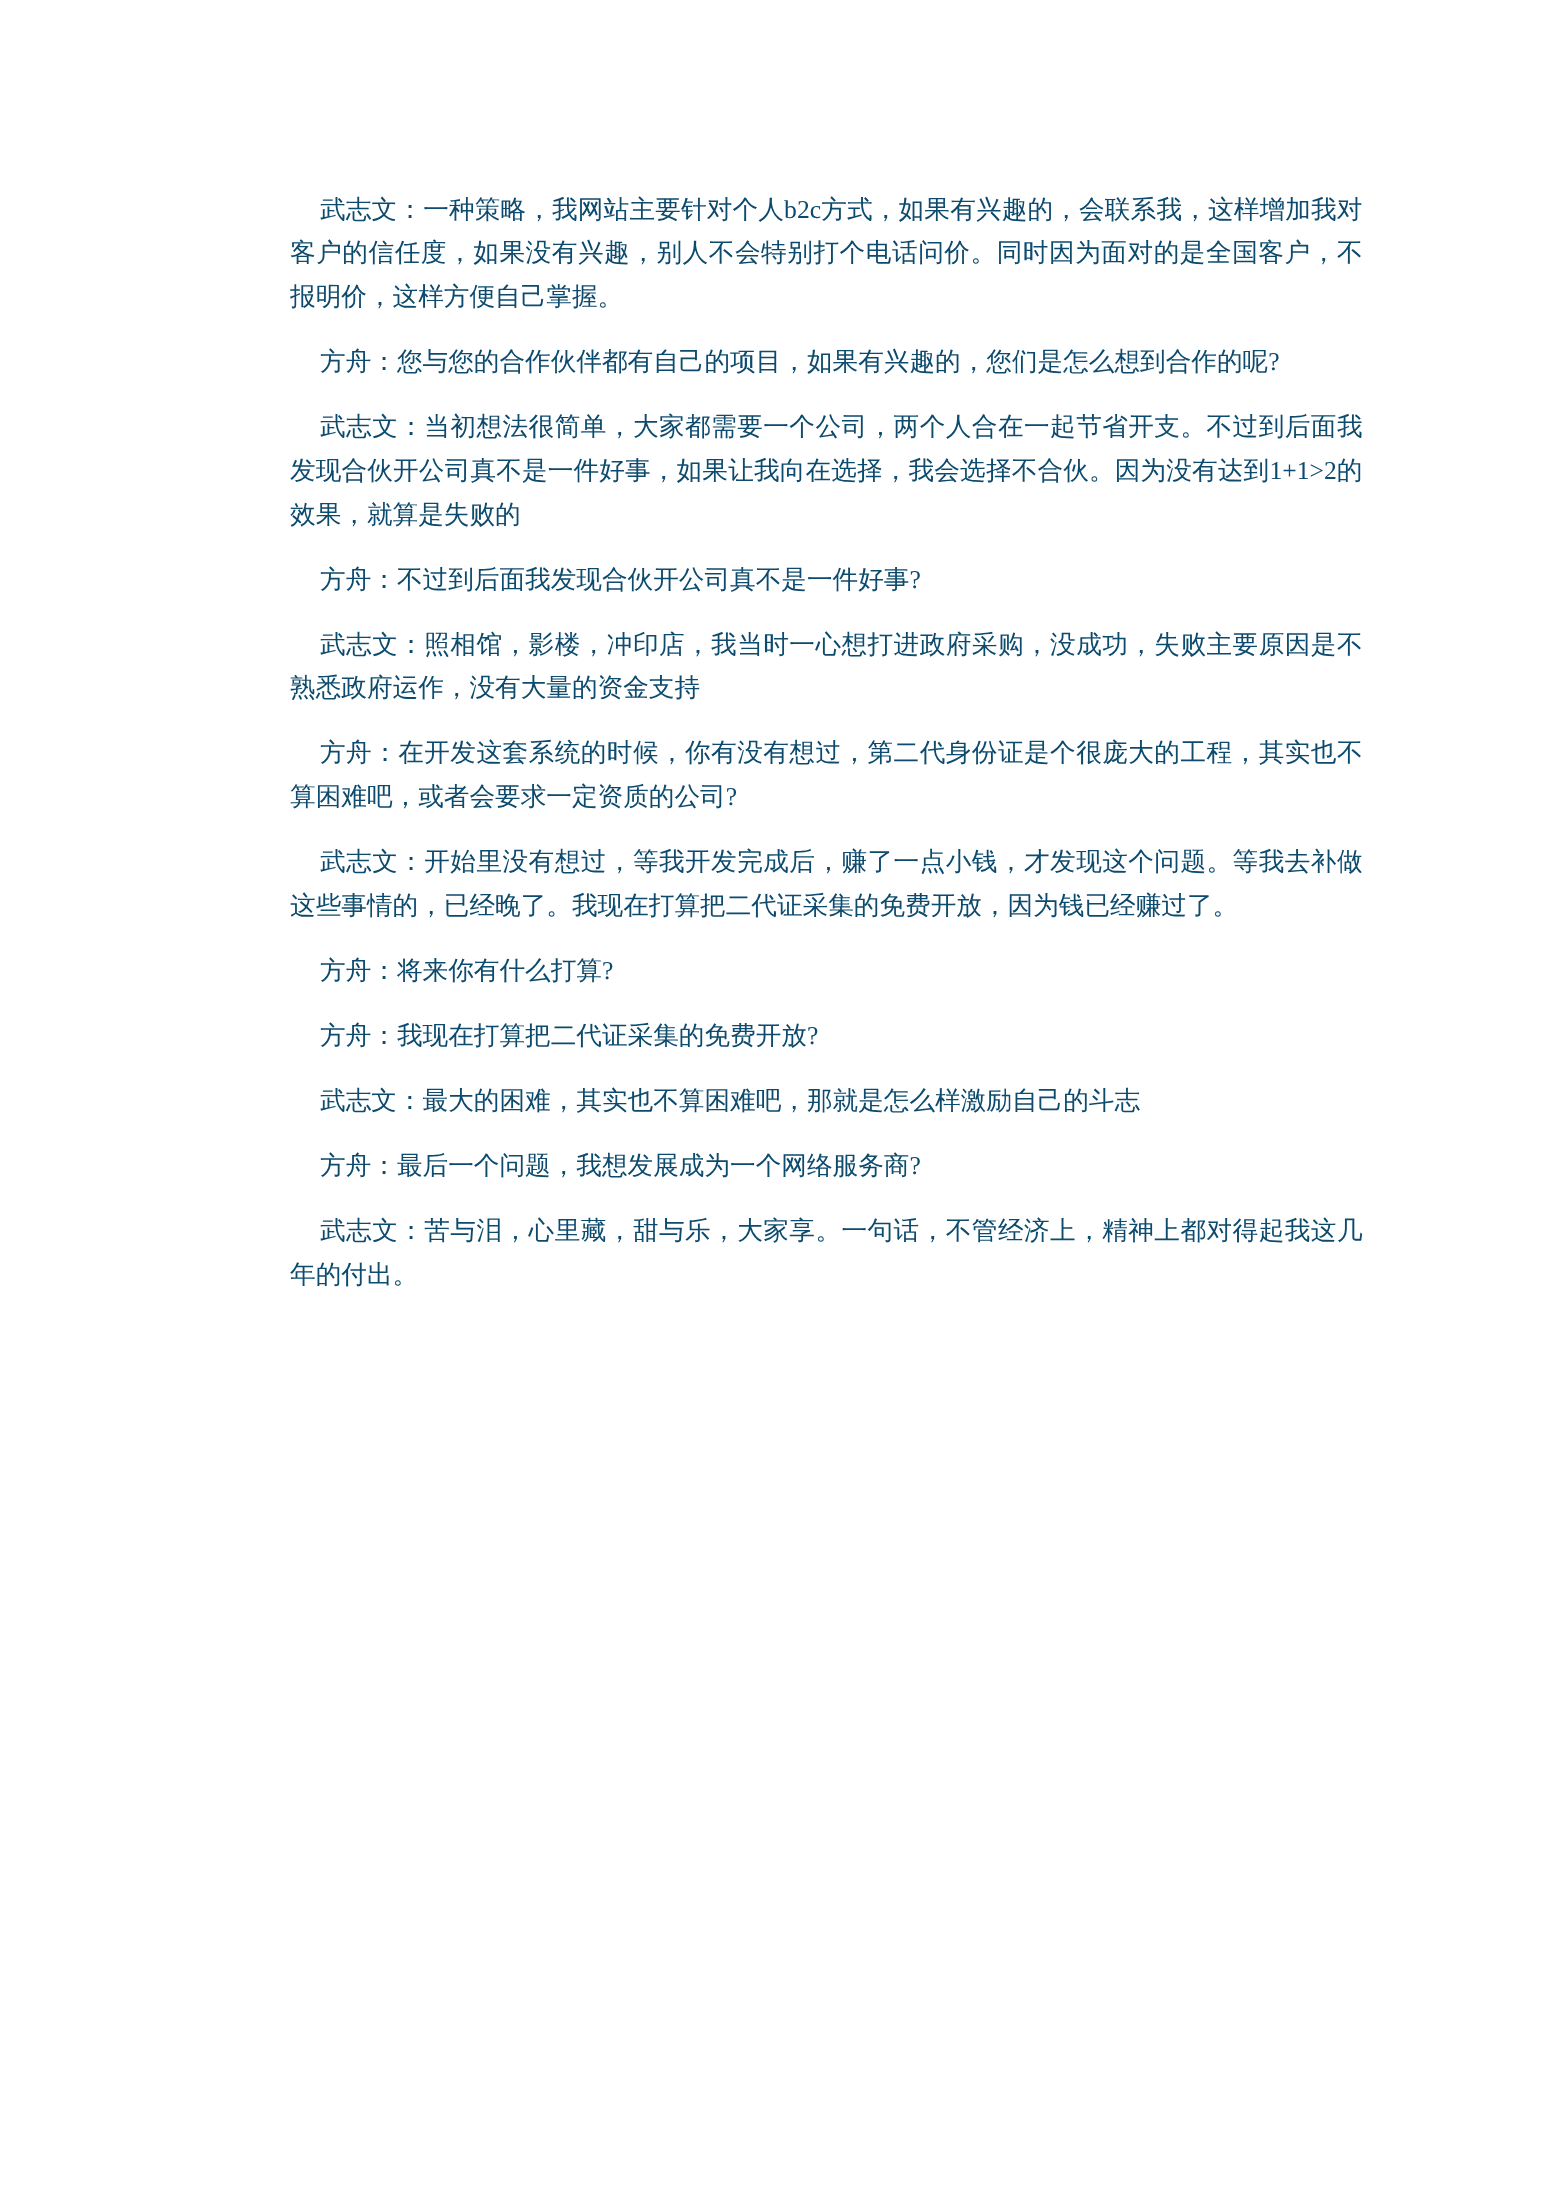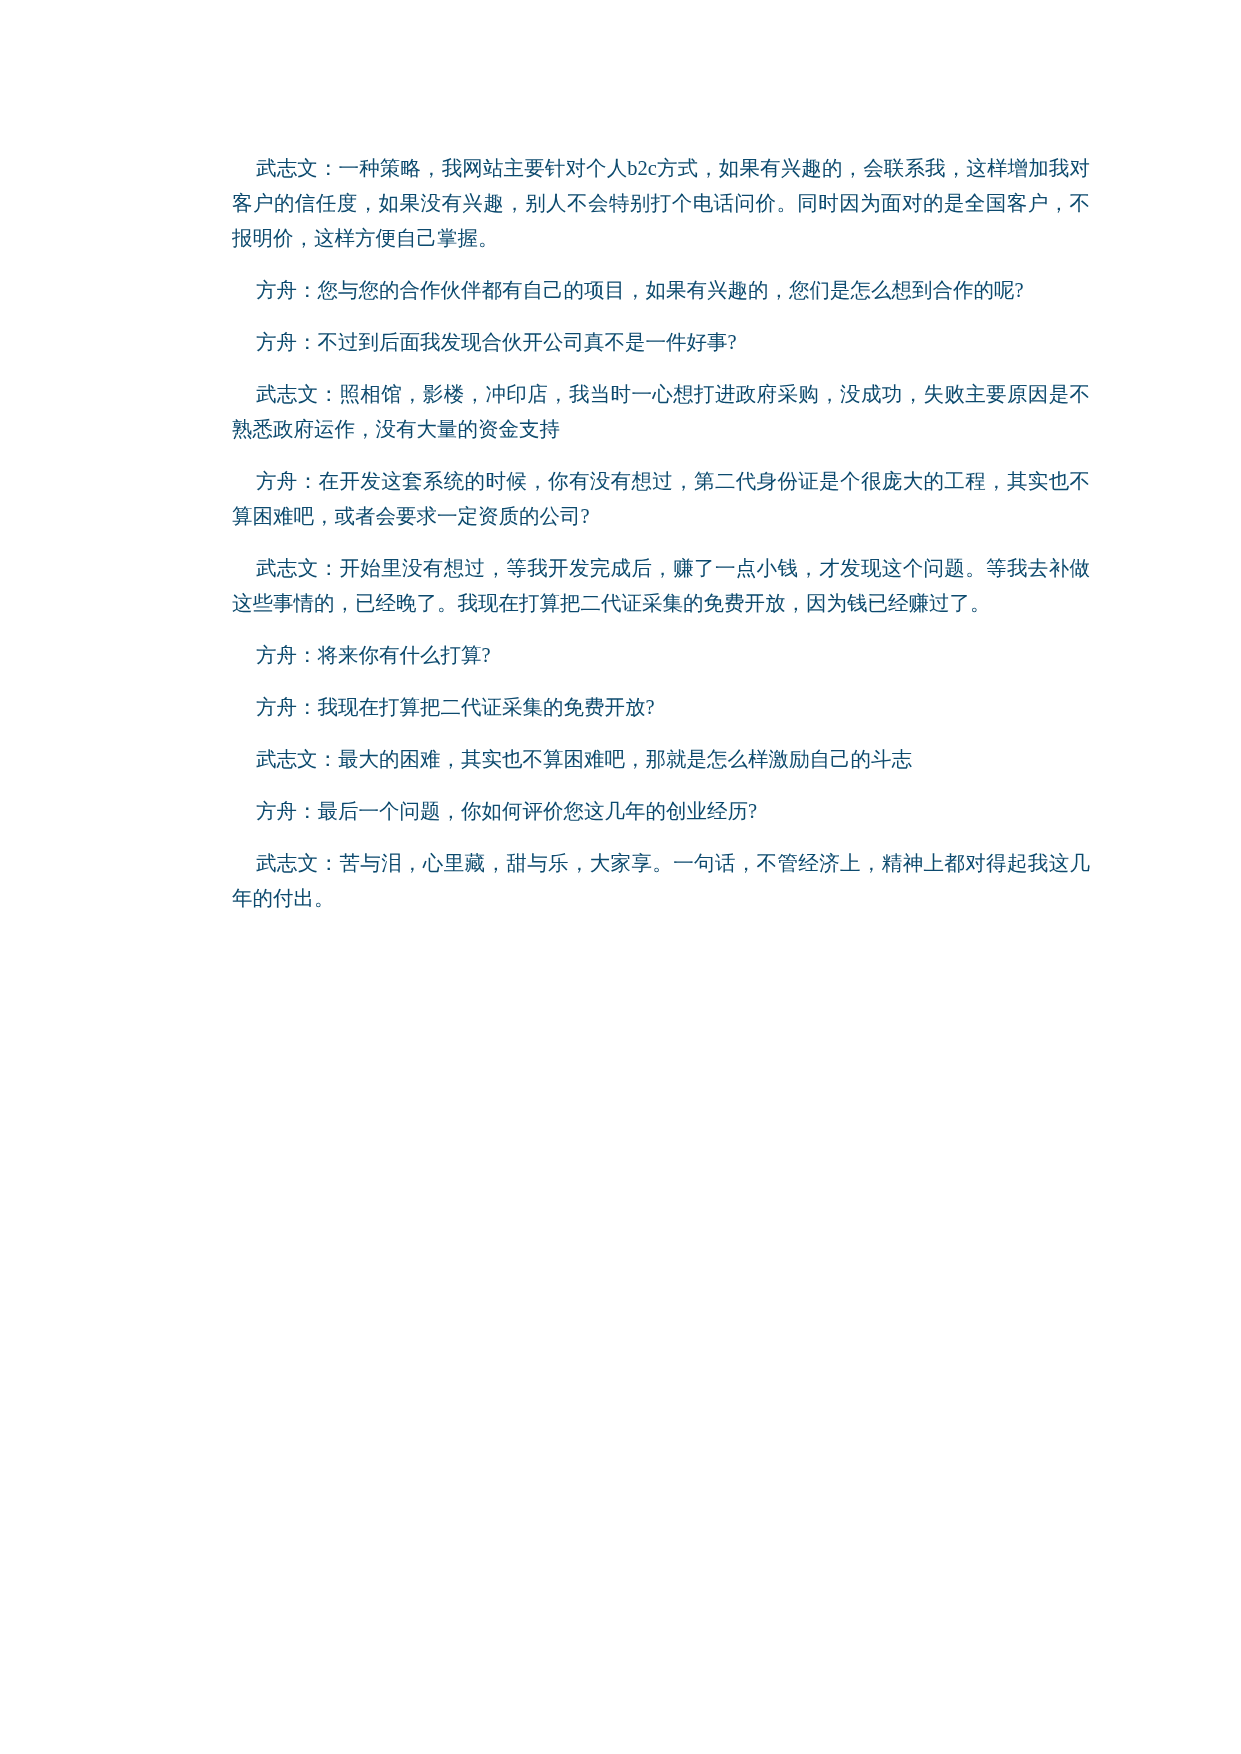--- a/index.html
+++ b/index.html
@@ -21,22 +21,23 @@
     text-align: justify;
     word-break: break-all;
   }
 </style>
 </head>
 <body>
 
 <div class="page">
   <p class="para">武志文：一种策略，我网站主要针对个人b2c方式，如果有兴趣的，会联系我，这样增加我对客户的信任度，如果没有兴趣，别人不会特别打个电话问价。同时因为面对的是全国客户，不报明价，这样方便自己掌握。</p>
   <p class="para">方舟：您与您的合作伙伴都有自己的项目，如果有兴趣的，您们是怎么想到合作的呢?</p>
+  <p class="para">武志文：当初想法很简单，大家都需要一个公司，两个人合在一起节省开支。不过到后面我发现合伙开公司真不是一件好事，如果让我向在选择，我会选择不合伙。因为没有达到1+1&gt;2的效果，就算是失败的</p>
   <p class="para">方舟：不过到后面我发现合伙开公司真不是一件好事?</p>
   <p class="para">武志文：照相馆，影楼，冲印店，我当时一心想打进政府采购，没成功，失败主要原因是不熟悉政府运作，没有大量的资金支持</p>
   <p class="para">方舟：在开发这套系统的时候，你有没有想过，第二代身份证是个很庞大的工程，其实也不算困难吧，或者会要求一定资质的公司?</p>
   <p class="para">武志文：开始里没有想过，等我开发完成后，赚了一点小钱，才发现这个问题。等我去补做这些事情的，已经晚了。我现在打算把二代证采集的免费开放，因为钱已经赚过了。</p>
   <p class="para">方舟：将来你有什么打算?</p>
   <p class="para">方舟：我现在打算把二代证采集的免费开放?</p>
   <p class="para">武志文：最大的困难，其实也不算困难吧，那就是怎么样激励自己的斗志</p>
-  <p class="para">方舟：最后一个问题，你如何评价您这几年的创业经历?</p>
+  <p class="para">方舟：最后一个问题，我想发展成为一个网络服务商?</p>
   <p class="para">武志文：苦与泪，心里藏，甜与乐，大家享。一句话，不管经济上，精神上都对得起我这几年的付出。</p>
 </div>
 
 </body></html>

